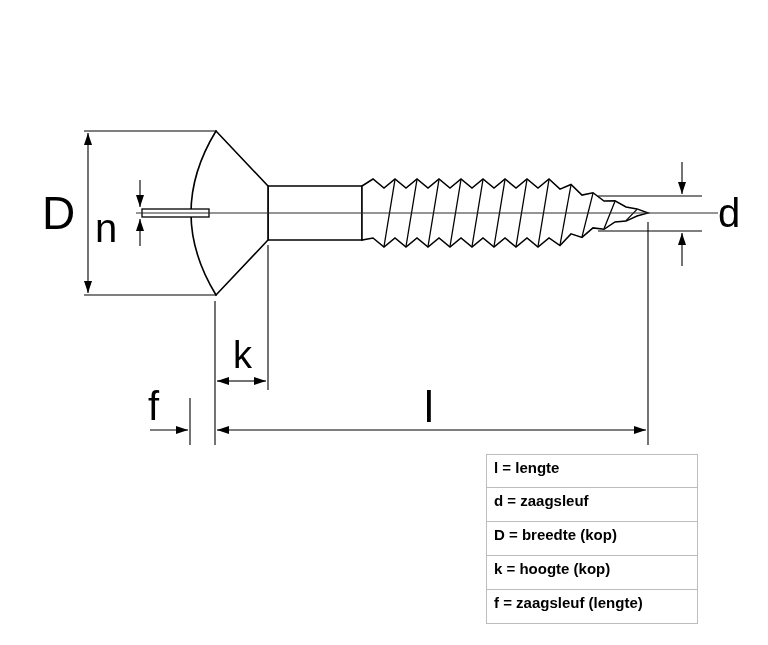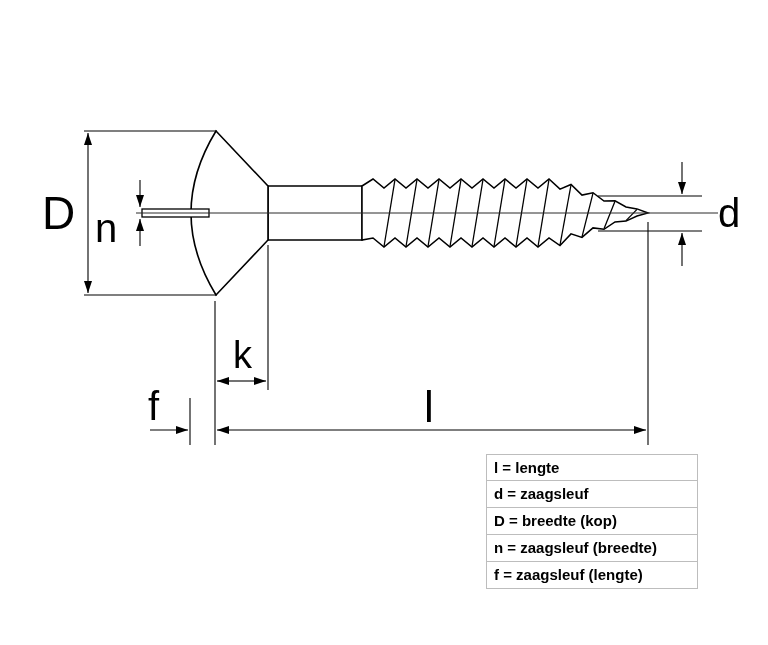--- a/index.html
+++ b/index.html
@@ -1,21 +1,21 @@
 <!DOCTYPE html>
 <html><head>
 <meta charset="utf-8">
 <style>
   html,body{margin:0;padding:0;background:#ffffff;}
   .stage{position:relative;width:768px;height:645px;background:#ffffff;overflow:hidden;
          font-family:"Liberation Sans",sans-serif;}
   .stage svg{position:absolute;left:0;top:0;}
   .dim-label{font-family:"Liberation Sans",sans-serif;fill:#000000;}
   .legend{position:absolute;left:486px;top:454px;width:212px;background:#ffffff;}
-  .legend-row{box-sizing:border-box;height:27px;line-height:25px;border:1px solid #bdbdbd;
+  .legend-row{box-sizing:border-box;height:34px;line-height:25px;border:1px solid #bdbdbd;
               border-top:none;padding-left:7px;font-size:15px;font-weight:bold;color:#000;
               background:#ffffff;white-space:nowrap;}
   .legend-row:first-child{border-top:1px solid #bdbdbd;}
 </style>
 </head>
 <body>
 
 <div class="stage">
 
   <svg width="768" height="645" viewBox="0 0 768 645">
@@ -79,17 +79,17 @@
     <text class="dim-label" x="233" y="368" font-size="38">k</text>
     <text class="dim-label" x="148" y="420" font-size="40">f</text>
     <text class="dim-label" x="424" y="422" font-size="44">l</text>
     <text class="dim-label" x="718" y="227" font-size="40">d</text>
   </svg>
 
   <div class="legend">
     <div class="legend-row">l = lengte</div>
     <div class="legend-row">d = zaagsleuf</div>
     <div class="legend-row">D = breedte (kop)</div>
-    <div class="legend-row">n = zaagsleuf (breedte)</div>
+    <div class="legend-row">k = hoogte (kop)</div>
     <div class="legend-row">f = zaagsleuf (lengte)</div>
   </div>
 
 </div>
 
 </body></html>

